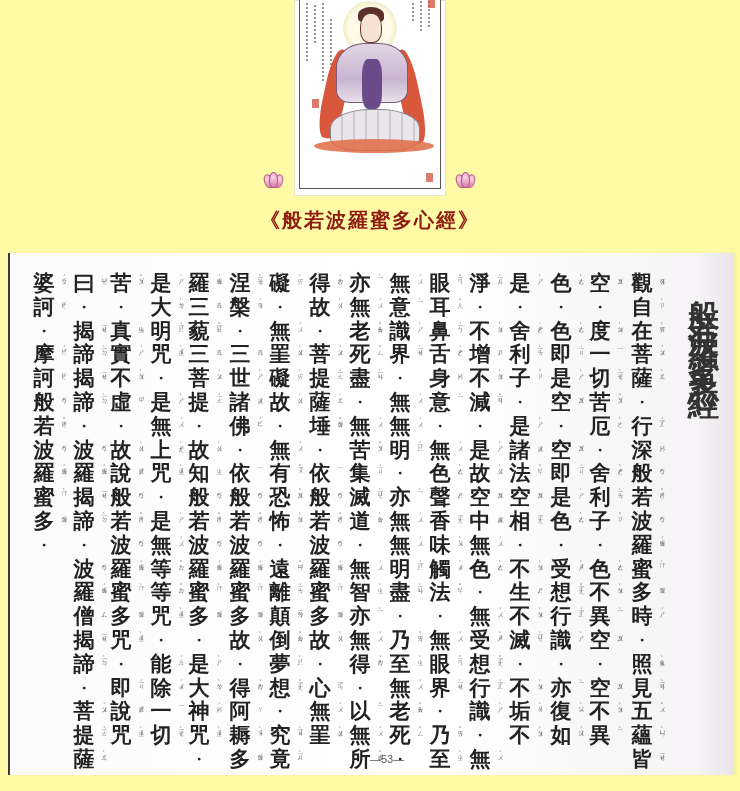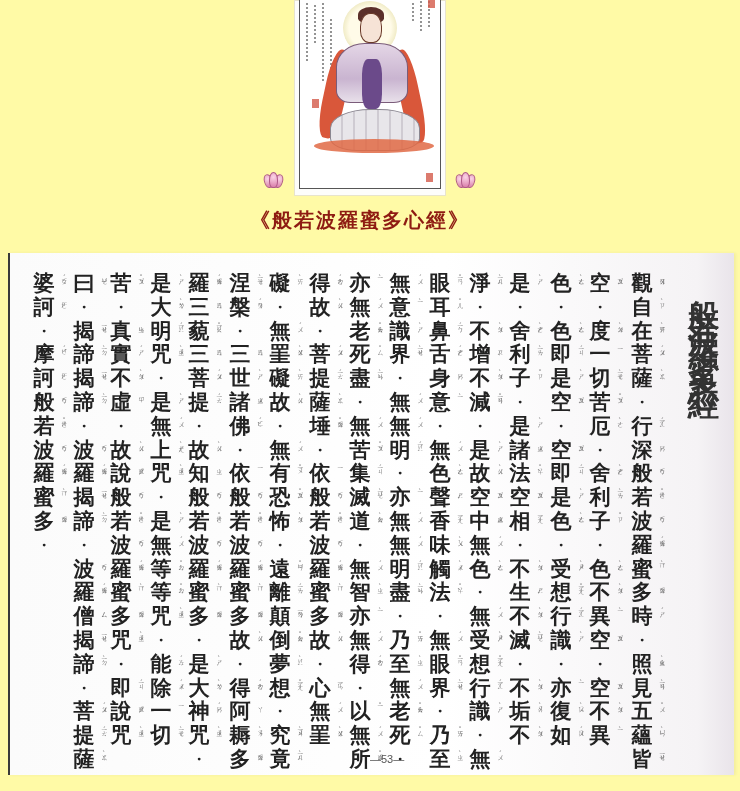--- a/index.html
+++ b/index.html
@@ -90,20 +90,21 @@
     background: radial-gradient(circle at 50% 30%, #fbd4e6, #d87aa8);
     border: 1px solid #b05a88;
   }
   .lotus-icon .p1 { left: 0; transform: rotate(-20deg); }
   .lotus-icon .p2 { left: 5px; height: 16px; z-index: 2; }
   .lotus-icon .p3 { left: 10px; transform: rotate(20deg); }
   .title {
     position: absolute;
     left: 250px; top: 207px;
     width: 240px;
+    text-align: center;
     font-family: "DejaVu Sans", sans-serif;
     font-weight: bold;
     font-size: 20px;
     letter-spacing: 2px;
     color: #8e1b12;
     white-space: nowrap;
   }
   .page {
     position: absolute;
     left: 8px; top: 253px;

